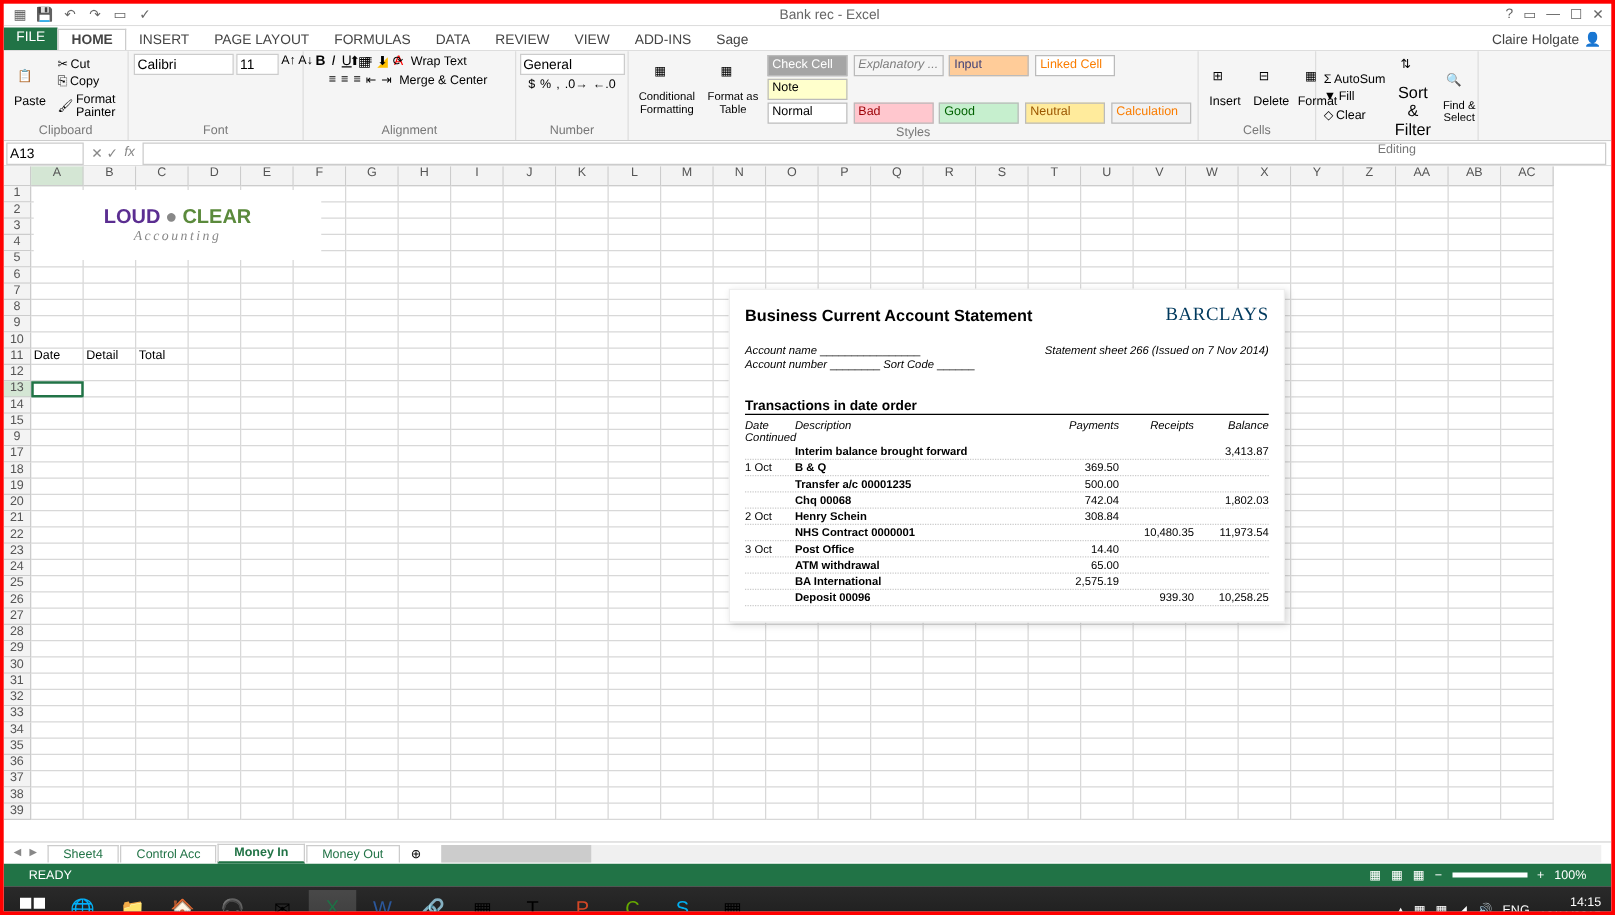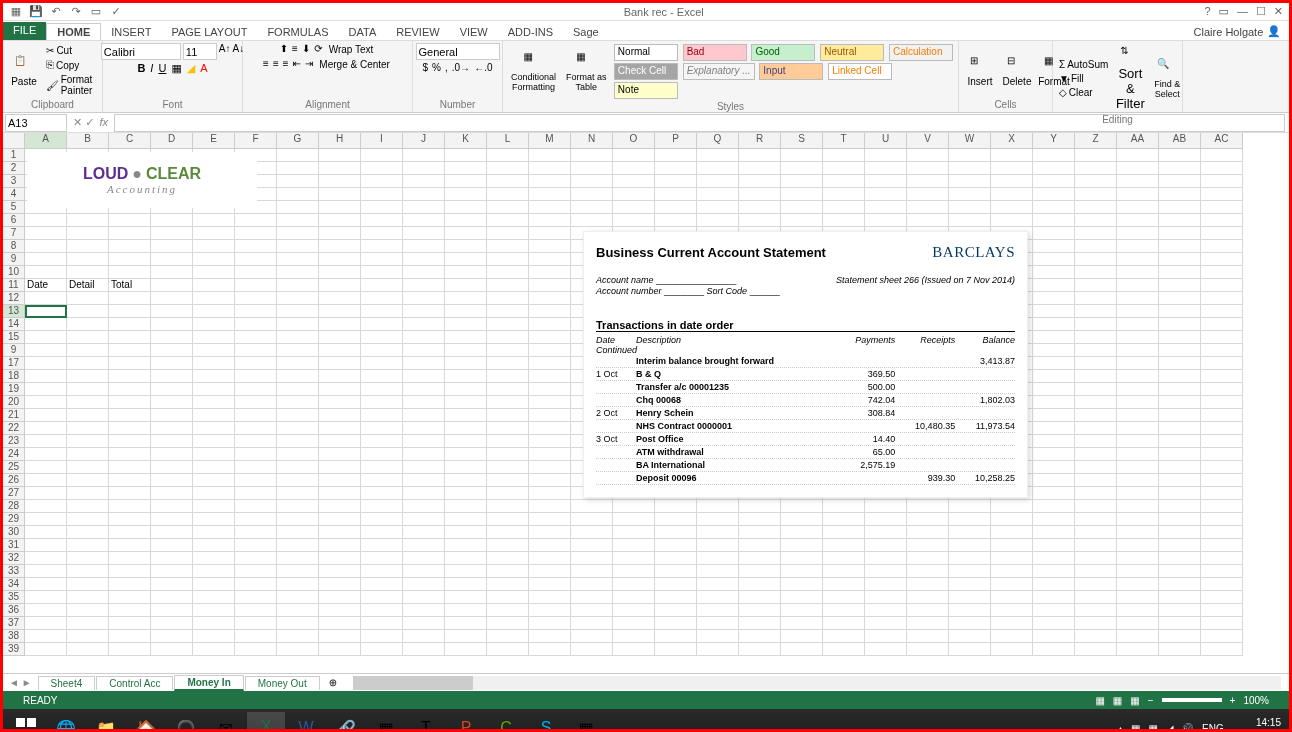--- a/index.html
+++ b/index.html
@@ -138,21 +138,21 @@
           </div>
         <div class="small-btn">
             <span>🖌</span>
             <span>Format Painter</span>
           </div>
       </div>
     </div>
     <div class="rgroup-label">Clipboard</div>
   </div>
   <div class="rgroup" style="width:140px">
-    <div class="rgroup-body" style="flex-direction:column;align-items:center;gap:2px">
+    <div class="rgroup-body" style="flex-direction:row;align-items:flex-start;gap:2px">
       <div style="display:flex;gap:2px">
         <input class="font-combo" value="Calibri" style="">
         <input class="size-combo" value="11" style="">
         <span>A↑</span>
         <span>A↓</span>
       </div>
       <div style="display:flex;gap:5px;font-size:11px">
         <b>B</b>
         <i>I</i>
         <u>U</u>
@@ -205,32 +205,32 @@
       <div class="big-btn">
           <div class="ico">▦</div>
           <span style="font-size:9px;text-align:center;width:50px">Conditional Formatting</span>
         </div>
       <div class="big-btn">
           <div class="ico">▦</div>
           <span style="font-size:9px;text-align:center;width:44px">Format as Table</span>
         </div>
       <div>
         <div>
+          <span class="sty-cell sty-check">Check Cell</span>
+          <span class="sty-cell sty-expl">Explanatory ...</span>
+          <span class="sty-cell sty-input">Input</span>
+          <span class="sty-cell sty-linked">Linked Cell</span>
+          <span class="sty-cell sty-note">Note</span>
+        </div>
+        <div>
           <span class="sty-cell sty-normal">Normal</span>
           <span class="sty-cell sty-bad">Bad</span>
           <span class="sty-cell sty-good">Good</span>
           <span class="sty-cell sty-neutral">Neutral</span>
           <span class="sty-cell sty-calc">Calculation</span>
-        </div>
-        <div>
-          <span class="sty-cell sty-check">Check Cell</span>
-          <span class="sty-cell sty-expl">Explanatory ...</span>
-          <span class="sty-cell sty-input">Input</span>
-          <span class="sty-cell sty-linked">Linked Cell</span>
-          <span class="sty-cell sty-note">Note</span>
         </div>
       </div>
     </div>
     <div class="rgroup-label">Styles</div>
   </div>
   <div class="rgroup" style="width:94px">
     <div class="rgroup-body">
       <div class="big-btn">
           <div class="ico">⊞</div>
           <span>Insert</span>

